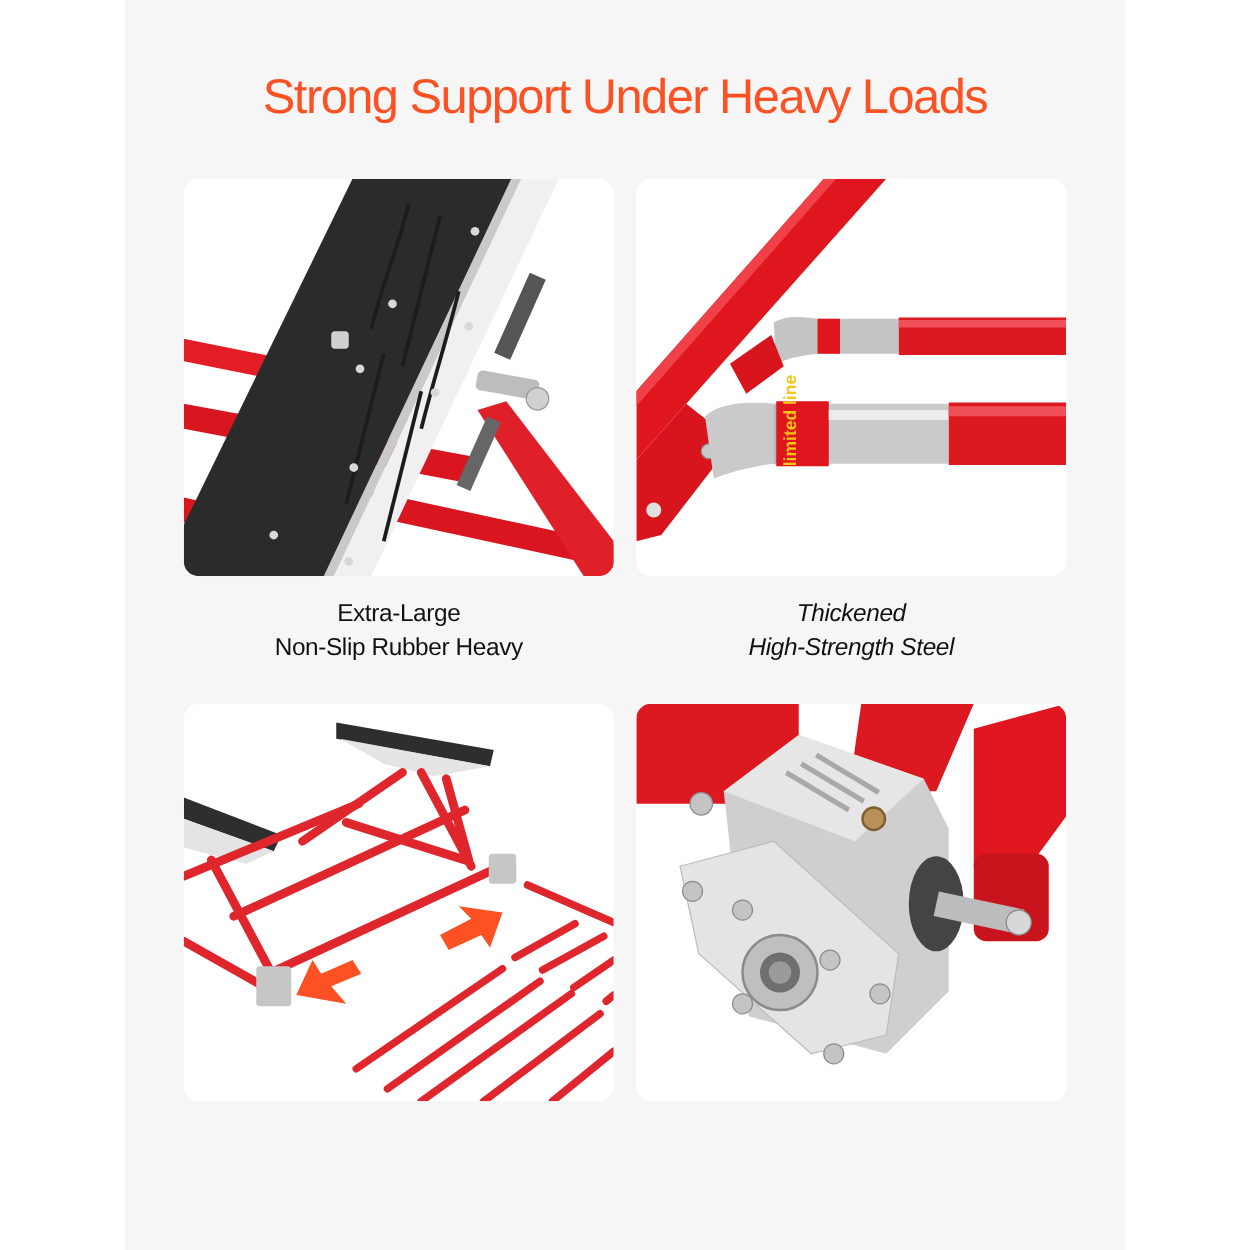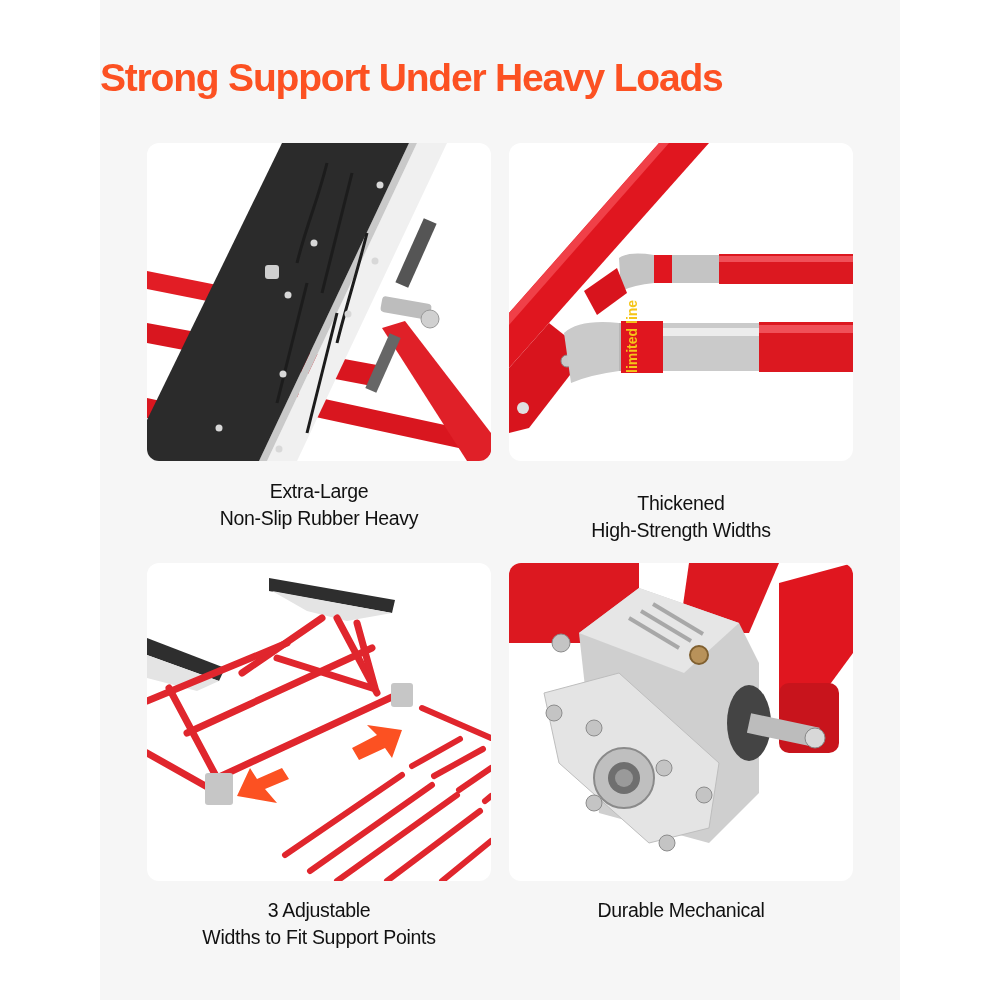--- a/index.html
+++ b/index.html
@@ -6,22 +6,22 @@
   body {
     width: 1000px; height: 1000px; background: #ffffff;
     font-family: "Liberation Sans", "DejaVu Sans", sans-serif;
     position: relative; overflow: hidden;
   }
   .panel {
     position: absolute; left: 100px; top: 0; width: 800px; height: 1000px;
     background: #f6f6f6;
   }
   .title {
-    position: absolute; left: 0; top: 50px; width: 800px; text-align: left;
-    font-weight: 700; font-size: 39px; letter-spacing: -1.2px;
+    position: absolute; left: 0; top: 50px; width: 800px; text-align: center;
+    font-weight: 400; font-size: 39px; letter-spacing: -1.2px;
     color: #fc5122; line-height: 56px;
   }
   .card {
     position: absolute; width: 344px; height: 318px; background: #ffffff;
     border-radius: 12px; overflow: hidden;
   }
   .card svg { display: block; width: 100%; height: 100%; }
   .caption {
     position: absolute; width: 344px; text-align: center;
     font-size: 19.5px; line-height: 27px; color: #111111; letter-spacing: -0.3px;
@@ -95,23 +95,23 @@
 
       <path d="M55,190 Q70,176 110,180 L250,180 L250,228 L110,228 Q80,232 62,240 Z" fill="#cacaca"></path>
       <rect x="110" y="180" width="18" height="48" fill="#b8b8b8"></rect>
       <rect x="112" y="178" width="42" height="52" fill="#e0161f"></rect>
       <text x="128" y="230" font-size="14" fill="#f5c518" font-weight="700" transform="rotate(-90 128 230)">limited line</text>
       <rect x="154" y="185" width="96" height="8" fill="#ececec"></rect>
       <rect x="250" y="179" width="94" height="50" fill="#dc1820"></rect>
       <rect x="250" y="182" width="94" height="8" fill="#f05058"></rect>
     </svg>
   </div>
-  <div class="caption" style="left:409px; top:490px;">
+  <div class="caption" style="left:409px; top:478px;font-style:italic;">
     <span>Thickened</span>
-    <span>High-Strength Widths</span>
+    <span>High-Strength Steel</span>
   </div>
 
   <div class="card" style="left:47px; top:563px;">
     <svg viewBox="0 0 344 318">
 
       <polygon points="122,15 248,37 245,50 122,28" fill="#2e2e2e"></polygon>
       <polygon points="125,28 245,50 200,58 160,48" fill="#e4e4e4"></polygon>
       <polygon points="0,75 78,105 72,118 0,92" fill="#2e2e2e"></polygon>
       <polygon points="0,92 72,118 50,128 0,115" fill="#e4e4e4"></polygon>
 
@@ -140,24 +140,20 @@
         <line x1="312" y1="227" x2="344" y2="205"></line>
         <line x1="138" y1="292" x2="255" y2="212"></line>
         <line x1="163" y1="308" x2="285" y2="222"></line>
         <line x1="190" y1="318" x2="310" y2="232"></line>
         <line x1="240" y1="318" x2="333" y2="248"></line>
         <line x1="295" y1="318" x2="344" y2="278"></line>
         <line x1="338" y1="238" x2="344" y2="233"></line>
       </g>
     </svg>
   </div>
-  <div class="caption" style="left:47px; top:897px;">
-    <span>3 Adjustable</span>
-    <span>Widths to Fit Support Points</span>
-  </div>
 
   <div class="card" style="left:409px; top:563px;">
     <svg viewBox="0 0 344 318">
 
       <polygon points="0,0 130,0 130,80 0,80" fill="#dc1820"></polygon>
       <polygon points="180,0 270,0 240,70 170,70" fill="#dc1820"></polygon>
       <polygon points="270,20 344,0 344,90 300,150 270,130" fill="#e0161f"></polygon>
       <rect x="270" y="120" width="60" height="70" rx="10" fill="#c8141c"></rect>
 
       <polygon points="70,70 130,25 230,60 250,100 250,230 200,280 90,250" fill="#cfcfcf"></polygon>
@@ -183,16 +179,15 @@
           <circle cx="158" cy="280" r="8"></circle>
         <circle cx="52" cy="80" r="9"></circle>
       </g>
 
       <ellipse cx="240" cy="160" rx="22" ry="38" fill="#444"></ellipse>
       <rect x="240" y="150" width="70" height="20" fill="#bcbcbc" transform="rotate(12 240 160)"></rect>
       <circle cx="306" cy="175" r="10" fill="#d8d8d8" stroke="#888"></circle>
     </svg>
   </div>
   <div class="caption" style="left:409px; top:897px;">
-    <span>Durable Mechanical</span>
   </div>
 
 </div>
 
 </body></html>

